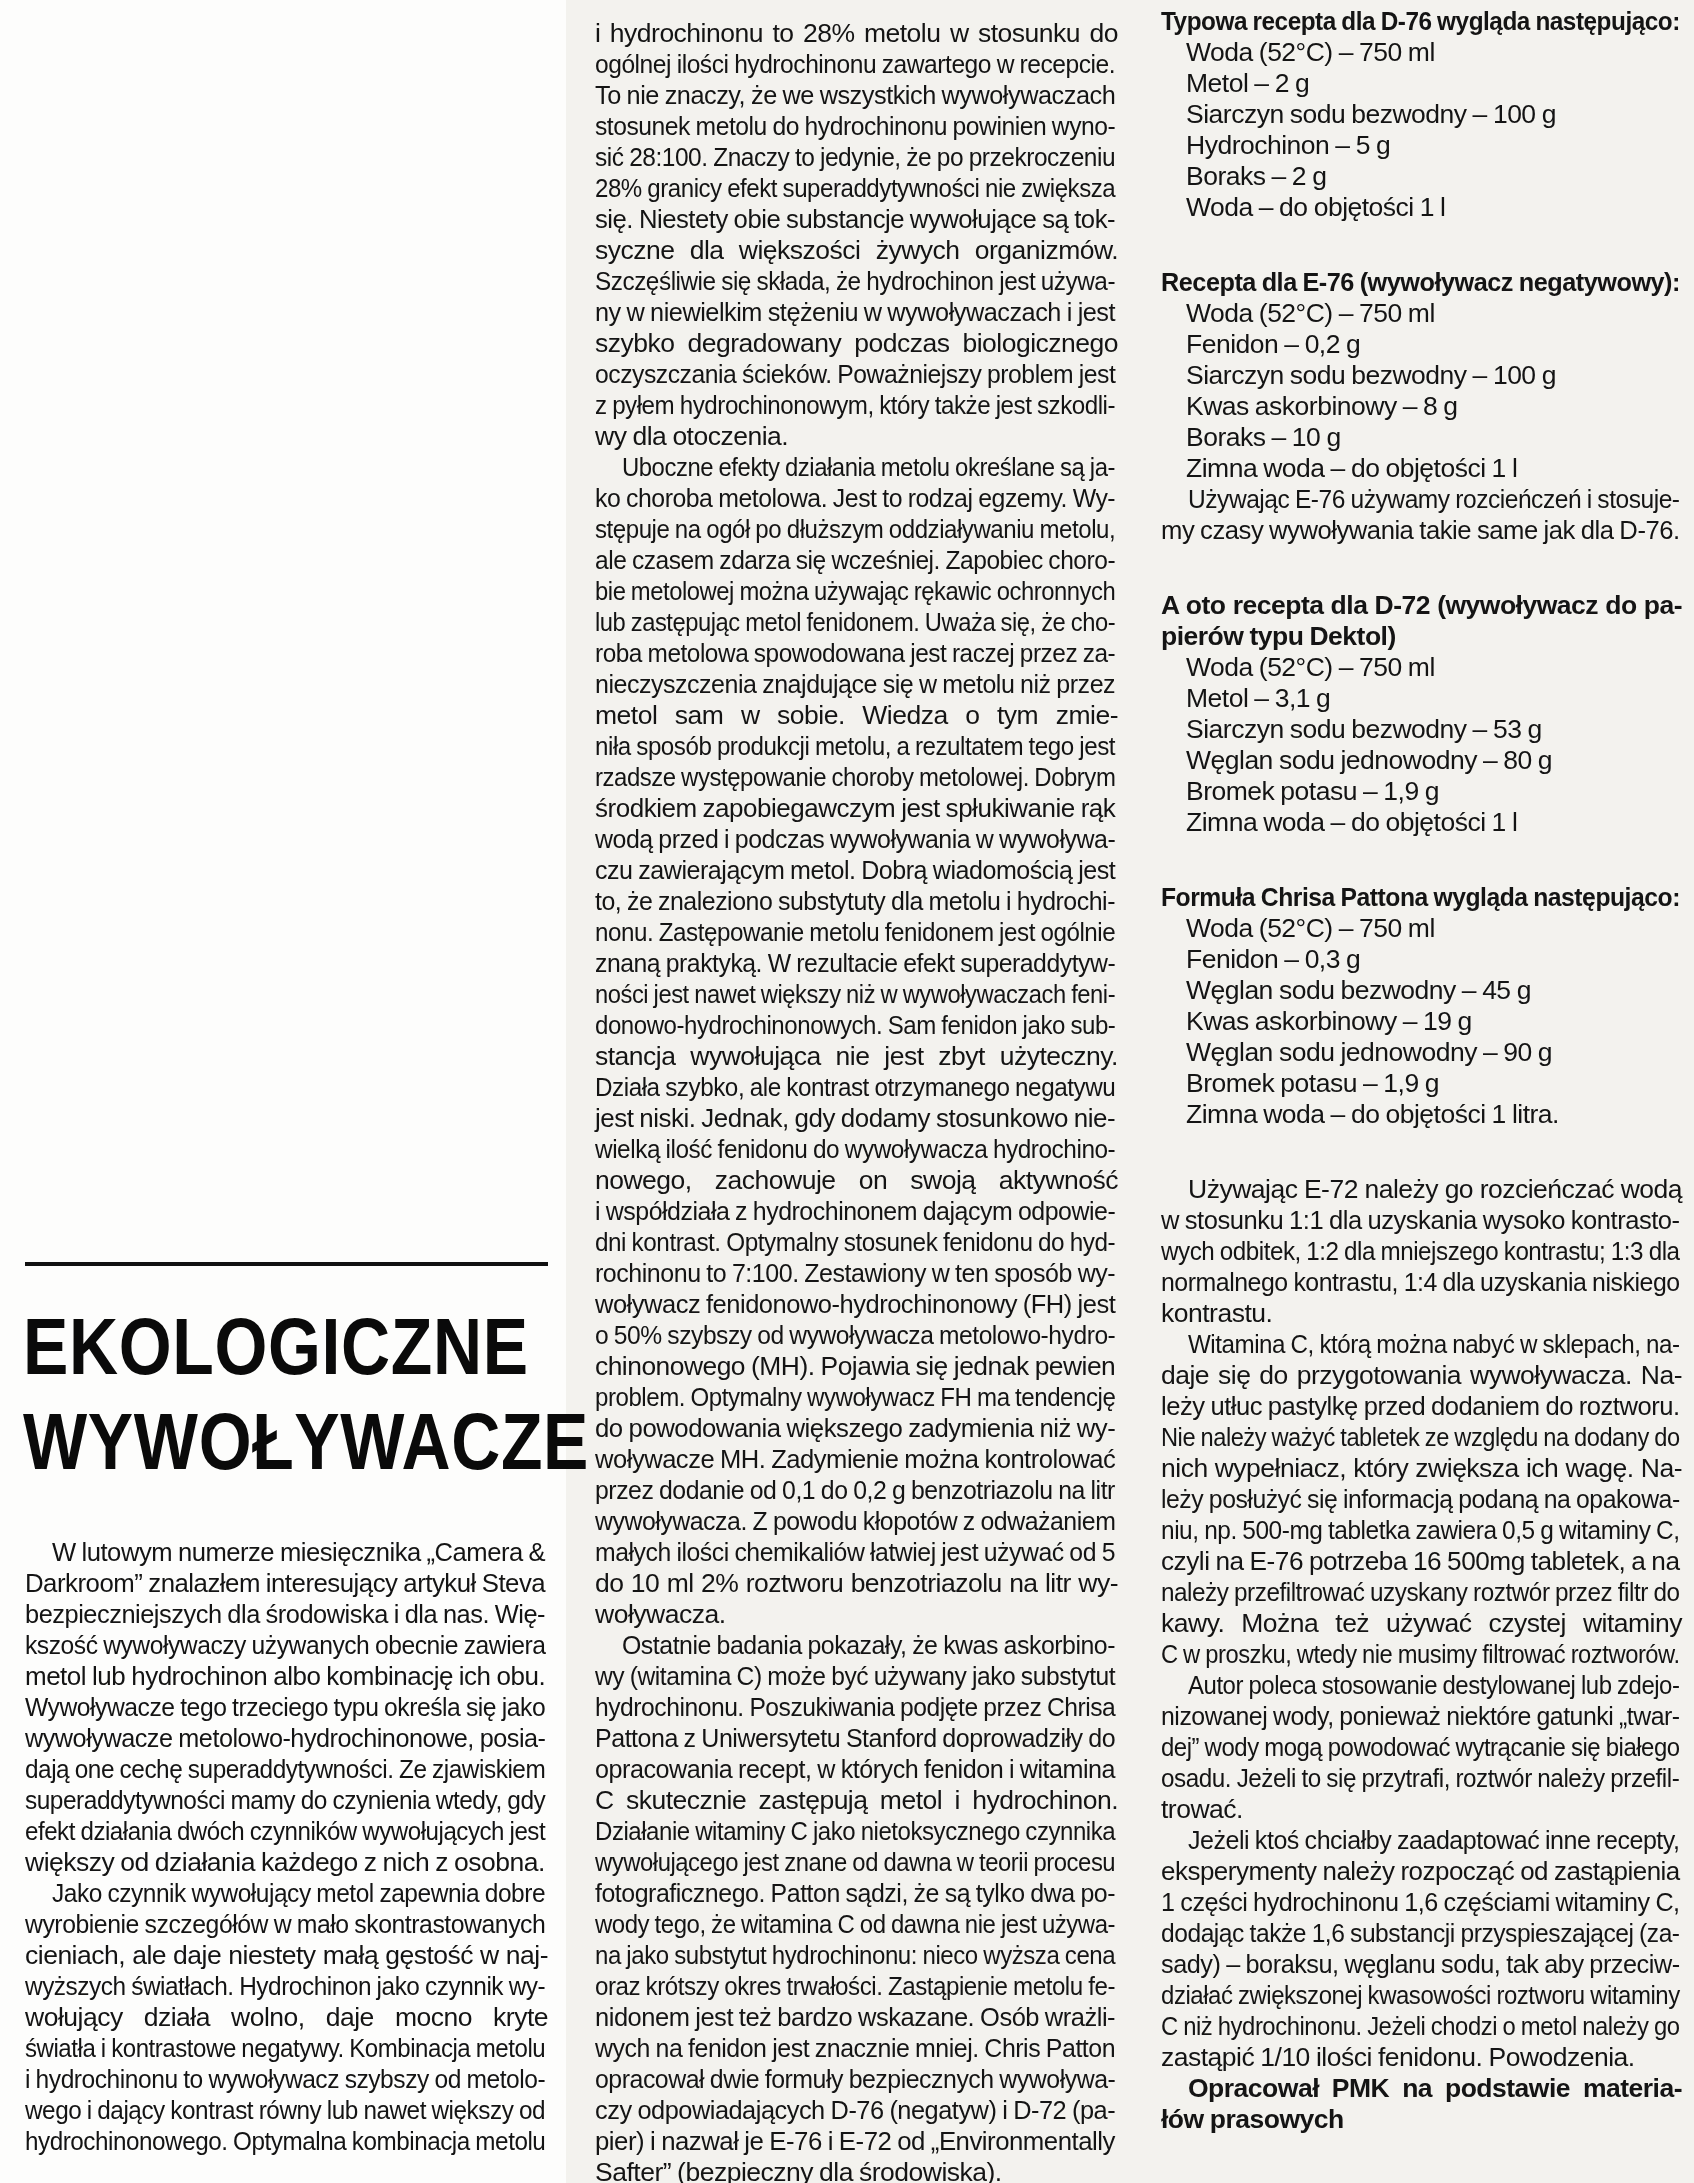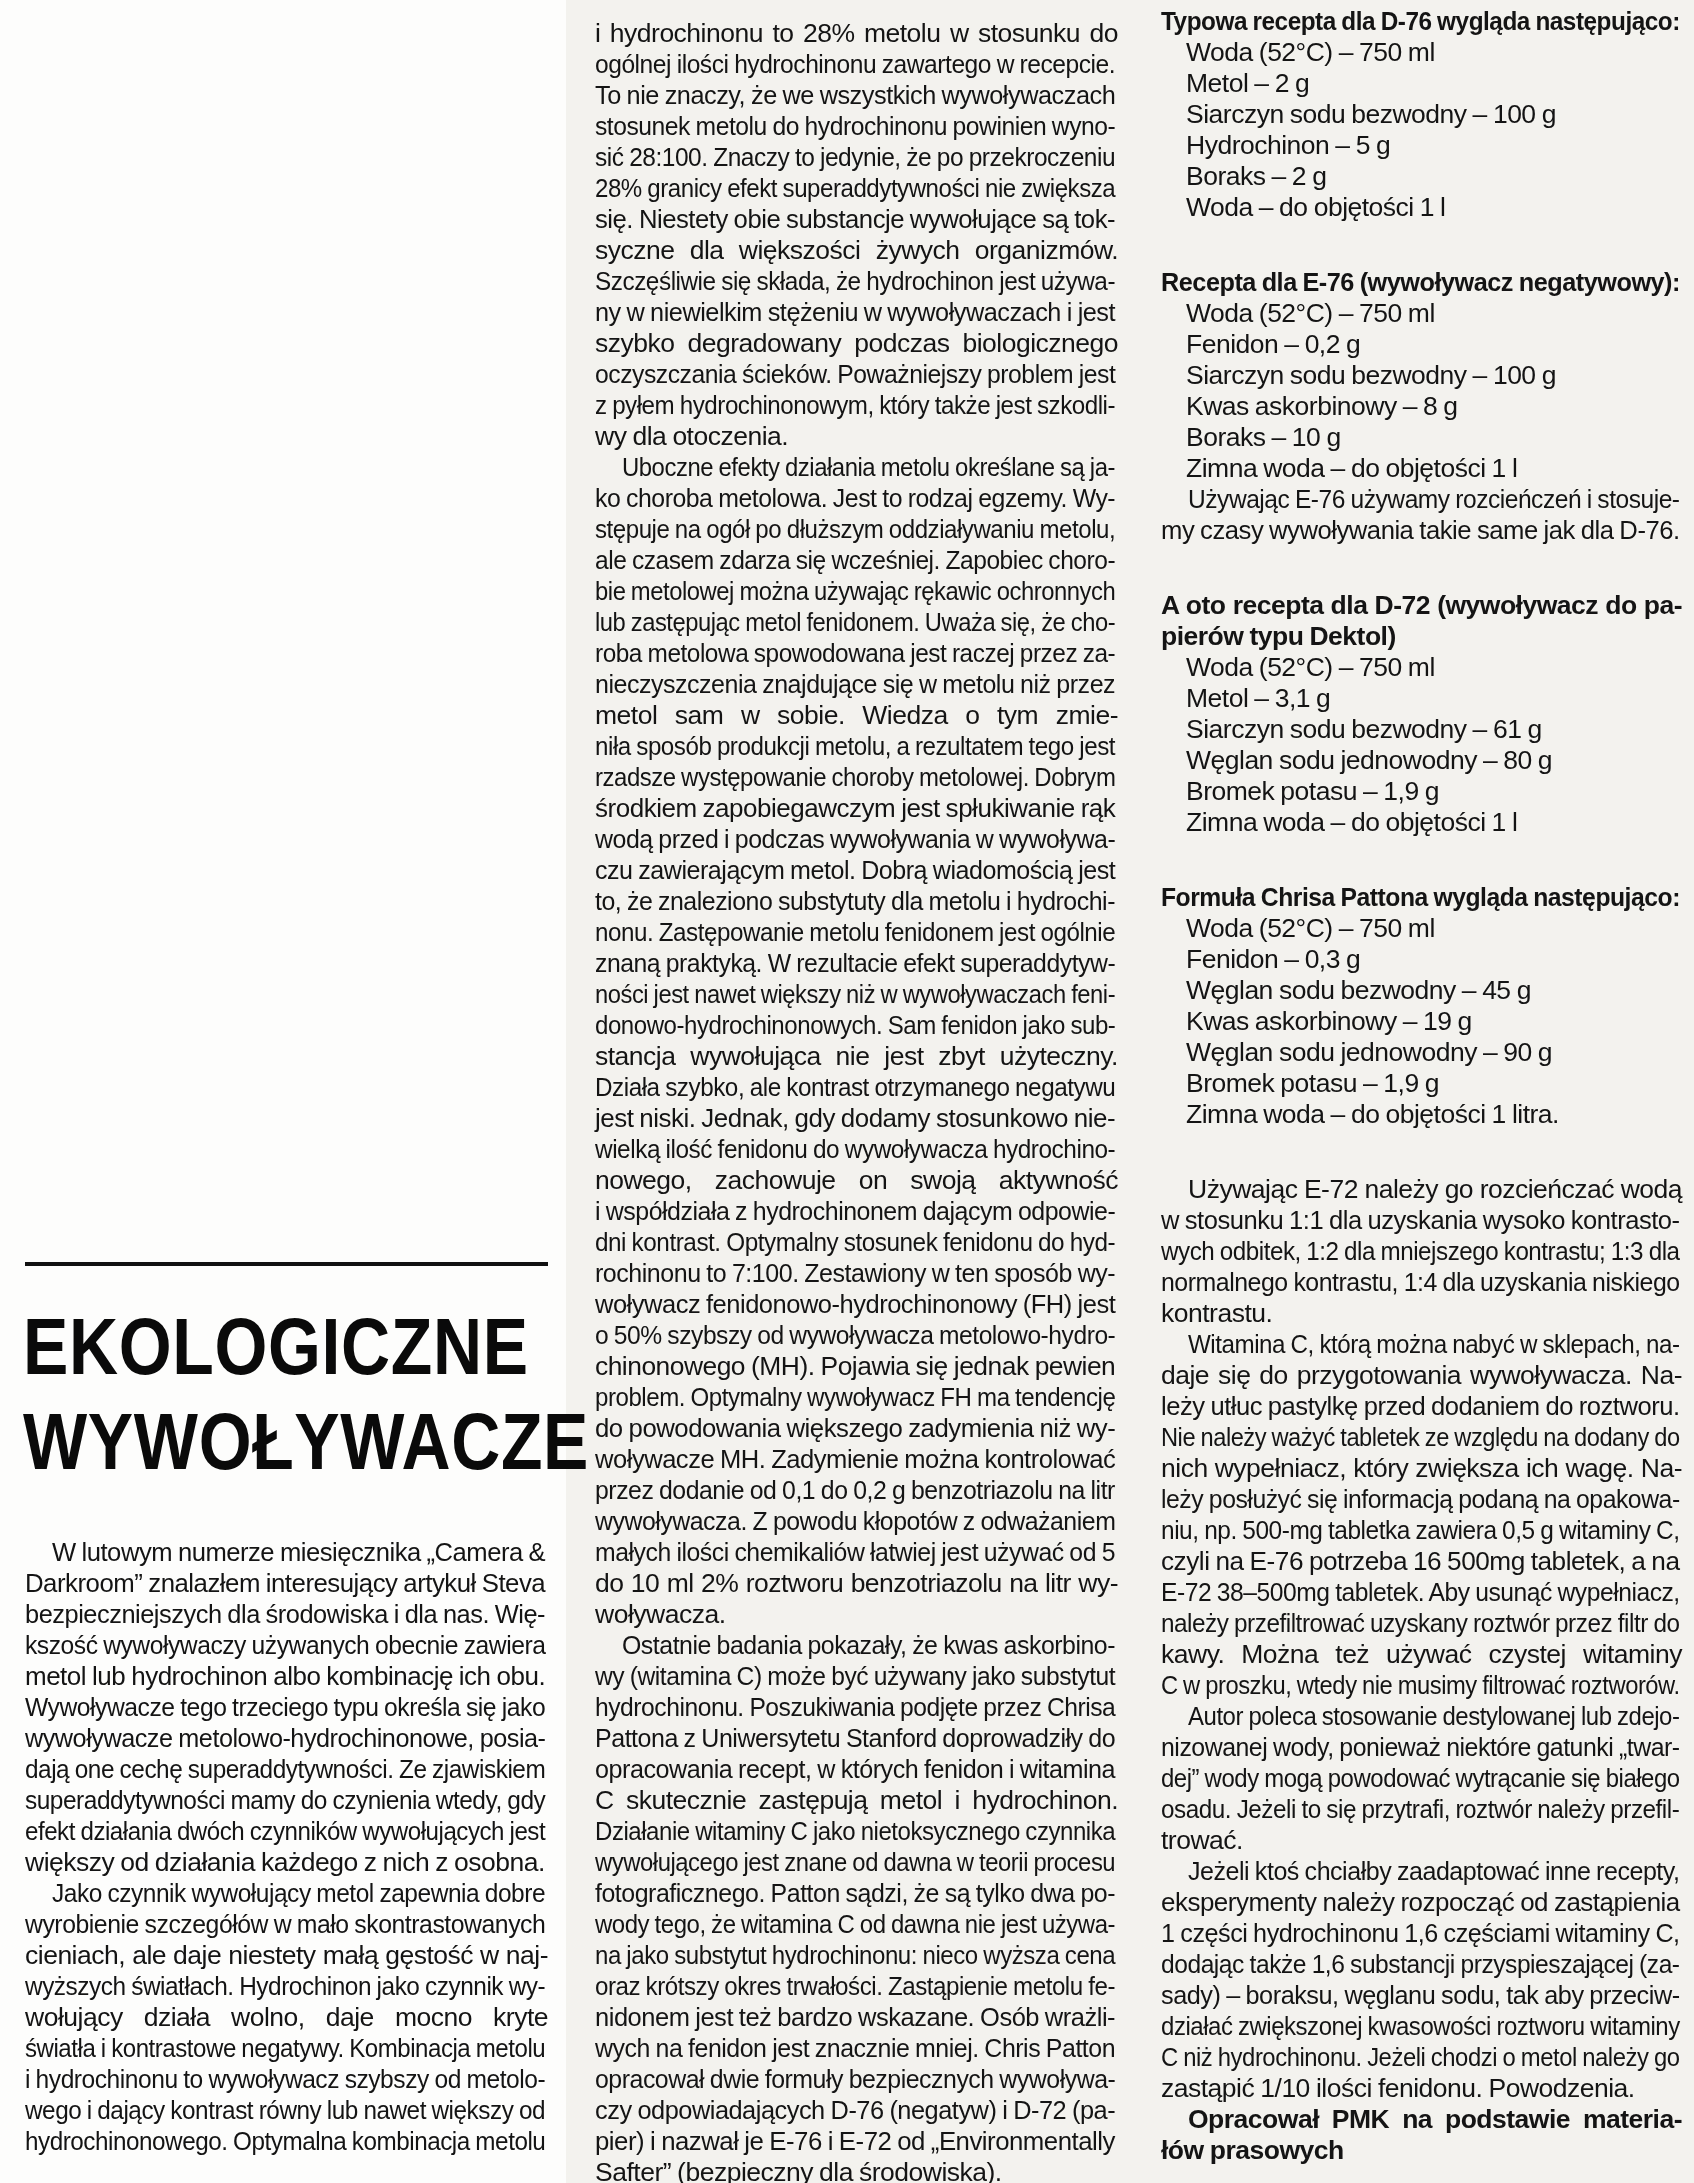--- a/index.html
+++ b/index.html
@@ -191,21 +191,21 @@
         <div class="line last recipe-item">Zimna woda – do objętości 1 l</div>
         <div class="line indent" style="text-align: left; text-align-last: left;"><span class="fit" style="transform: scaleX(0.9263);">Używając E-76 używamy rozcieńczeń i stosuje-</span></div>
         <div class="line last" style="text-align: left; text-align-last: left;"><span class="fit" style="transform: scaleX(0.9677);">my czasy wywoływania takie same jak dla D-76.</span></div>
       </div>
       <div style="height: 44px;"></div>
       <div>
         <div class="line bold">A oto recepta dla D-72 (wywoływacz do pa-</div>
         <div class="line last bold">pierów typu Dektol)</div>
         <div class="line last recipe-item">Woda (52°C) – 750 ml</div>
         <div class="line last recipe-item">Metol – 3,1 g</div>
-        <div class="line last recipe-item">Siarczyn sodu bezwodny – 61 g</div>
+        <div class="line last recipe-item">Siarczyn sodu bezwodny – 53 g</div>
         <div class="line last recipe-item">Węglan sodu jednowodny – 80 g</div>
         <div class="line last recipe-item">Bromek potasu – 1,9 g</div>
         <div class="line last recipe-item">Zimna woda – do objętości 1 l</div>
       </div>
       <div style="height: 44px;"></div>
       <div>
         <div class="line bold" style="text-align: left; text-align-last: left;"><span class="fit" style="transform: scaleX(0.9317);">Formuła Chrisa Pattona wygląda następująco:</span></div>
         <div class="line last recipe-item">Woda (52°C) – 750 ml</div>
         <div class="line last recipe-item">Fenidon – 0,3 g</div>
         <div class="line last recipe-item">Węglan sodu bezwodny – 45 g</div>
@@ -223,21 +223,20 @@
       <div class="line" style="text-align: left; text-align-last: left;"><span class="fit" style="transform: scaleX(0.9389);">normalnego kontrastu, 1:4 dla uzyskania niskiego</span></div>
       <div class="line last">kontrastu.</div>
       <div class="line indent" style="text-align: left; text-align-last: left;"><span class="fit" style="transform: scaleX(0.912);">Witamina C, którą można nabyć w sklepach, na-</span></div>
       <div class="line">daje się do przygotowania wywoływacza. Na-</div>
       <div class="line" style="text-align: left; text-align-last: left;"><span class="fit" style="transform: scaleX(0.9651);">leży utłuc pastylkę przed dodaniem do roztworu.</span></div>
       <div class="line" style="text-align: left; text-align-last: left;"><span class="fit" style="transform: scaleX(0.8912);">Nie należy ważyć tabletek ze względu na dodany do</span></div>
       <div class="line">nich wypełniacz, który zwiększa ich wagę. Na-</div>
       <div class="line" style="text-align: left; text-align-last: left;"><span class="fit" style="transform: scaleX(0.9345);">leży posłużyć się informacją podaną na opakowa-</span></div>
       <div class="line" style="text-align: left; text-align-last: left;"><span class="fit" style="transform: scaleX(0.9223);">niu, np. 500-mg tabletka zawiera 0,5 g witaminy C,</span></div>
       <div class="line" style="text-align: left; text-align-last: left;"><span class="fit" style="transform: scaleX(0.9886);">czyli na E-76 potrzeba 16 500mg tabletek, a na</span></div>
-      <div class="line" style="text-align: left; text-align-last: left;"><span class="fit" style="transform: scaleX(0.9299);">E-72 38–500mg tabletek. Aby usunąć wypełniacz,</span></div>
       <div class="line" style="text-align: left; text-align-last: left;"><span class="fit" style="transform: scaleX(0.9166);">należy przefiltrować uzyskany roztwór przez filtr do</span></div>
       <div class="line">kawy. Można też używać czystej witaminy</div>
       <div class="line" style="text-align: left; text-align-last: left;"><span class="fit" style="transform: scaleX(0.8956);">C w proszku, wtedy nie musimy filtrować roztworów.</span></div>
       <div class="line indent" style="text-align: left; text-align-last: left;"><span class="fit" style="transform: scaleX(0.9034);">Autor poleca stosowanie destylowanej lub zdejo-</span></div>
       <div class="line" style="text-align: left; text-align-last: left;"><span class="fit" style="transform: scaleX(0.9373);">nizowanej wody, ponieważ niektóre gatunki „twar-</span></div>
       <div class="line" style="text-align: left; text-align-last: left;"><span class="fit" style="transform: scaleX(0.9034);">dej” wody mogą powodować wytrącanie się białego</span></div>
       <div class="line" style="text-align: left; text-align-last: left;"><span class="fit" style="transform: scaleX(0.9153);">osadu. Jeżeli to się przytrafi, roztwór należy przefil-</span></div>
       <div class="line last">trować.</div>
       <div class="line indent" style="text-align: left; text-align-last: left;"><span class="fit" style="transform: scaleX(0.9443);">Jeżeli ktoś chciałby zaadaptować inne recepty,</span></div>
       <div class="line" style="text-align: left; text-align-last: left;"><span class="fit" style="transform: scaleX(0.9786);">eksperymenty należy rozpocząć od zastąpienia</span></div>

